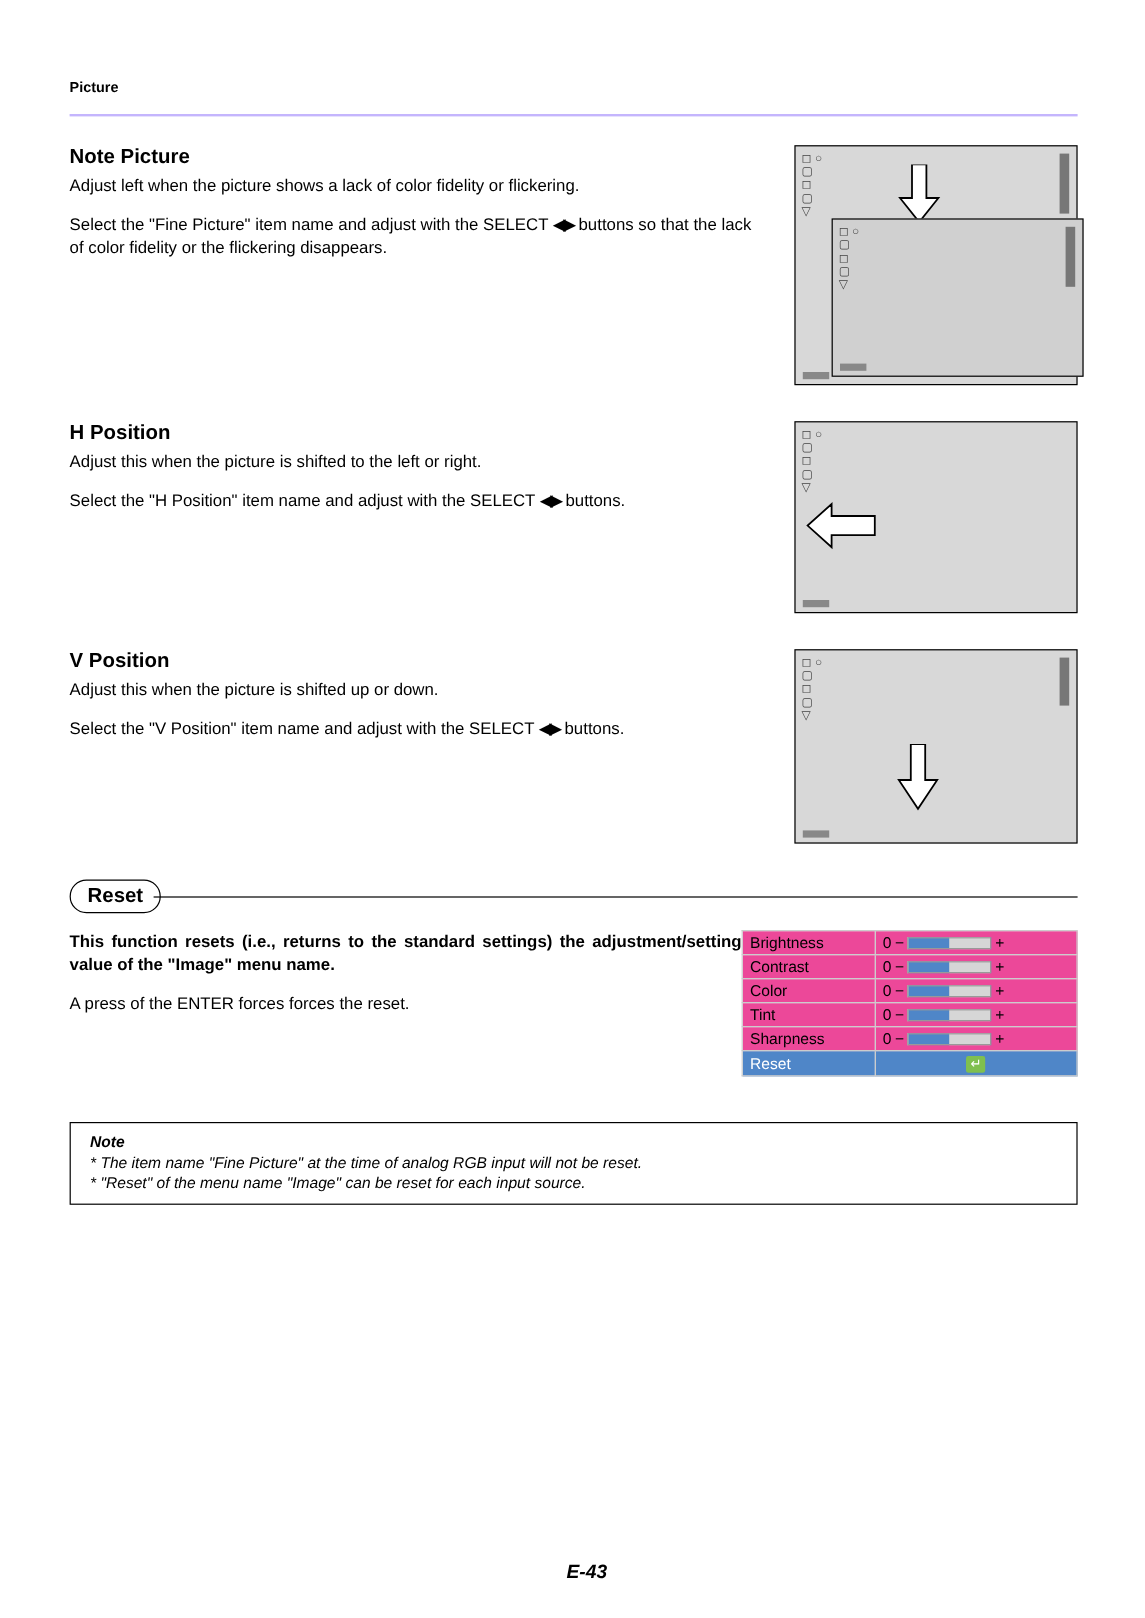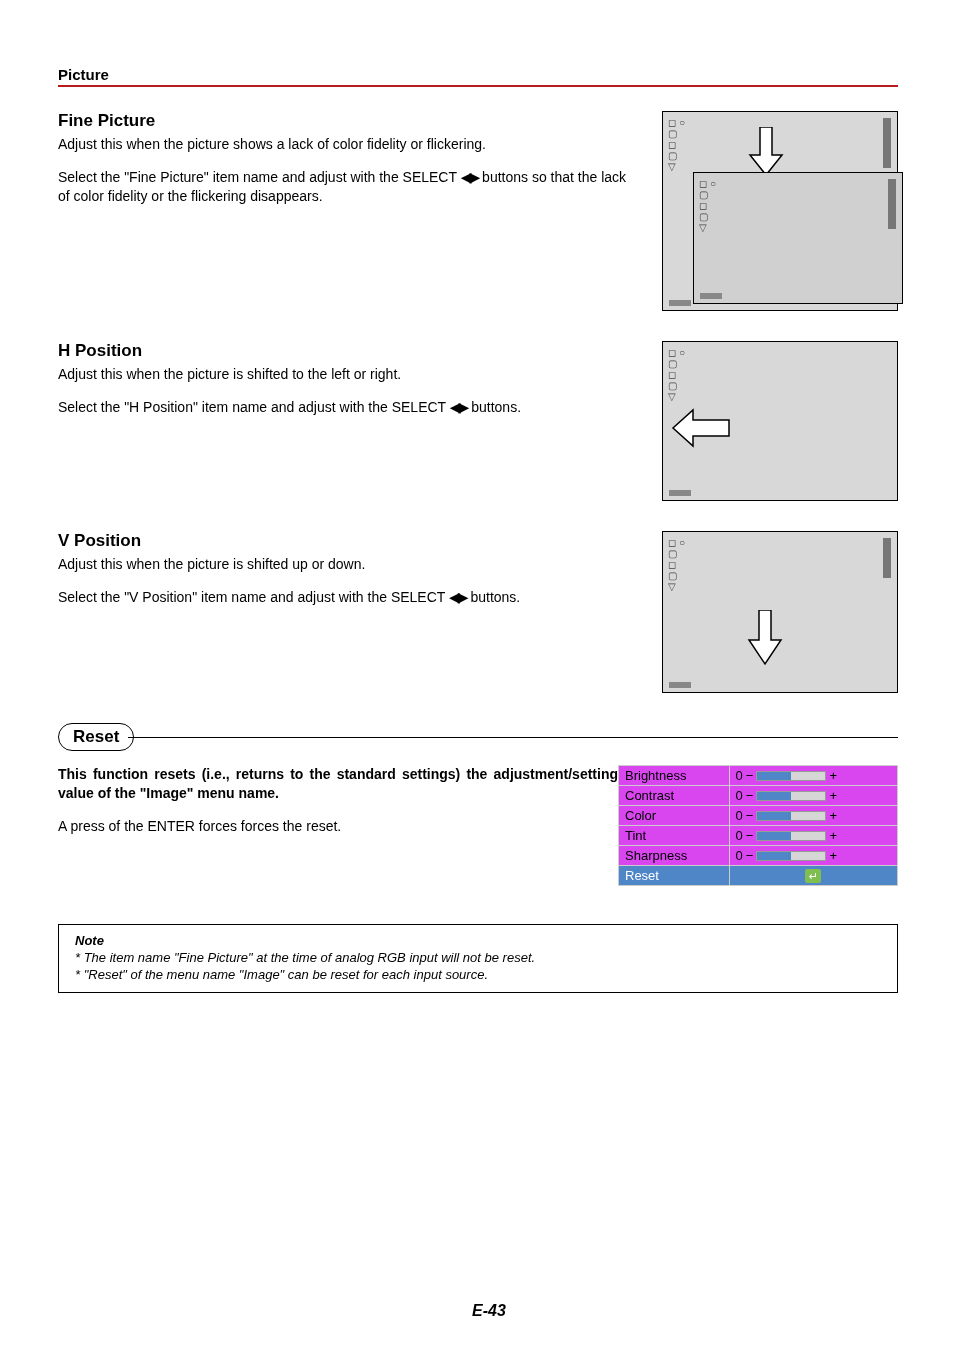--- a/index.html
+++ b/index.html
@@ -1,36 +1,36 @@
 <!DOCTYPE html>
 <html><head>
 <meta charset="utf-8">
 <style>
   html,body{margin:0;padding:0;background:#fff;font-family:Arial,Helvetica,sans-serif;color:#000}
   .page{width:954px;height:1348px;position:relative;box-sizing:border-box;padding:66px 56px 30px 58px}
-  .top-label{font-weight:bold;font-size:15px;border-bottom:2px solid #b91c1c;padding-bottom:2px;margin-bottom:24px}
+  .top-label{font-weight:bold;font-size:12px;border-bottom:2px solid #c4b5fd;padding-bottom:15px;margin-bottom:24px}
   .two-col{display:flex;align-items:flex-start;gap:28px;margin-bottom:30px}
   .left{flex:1}
   .right{width:236px;flex:none}
   h2.sec{font-weight:bold;font-size:17px;margin:0 0 4px 0}
   .body{font-size:14px;line-height:1.35}
   .arrows{letter-spacing:-2px}
   .diagram{border:1.5px solid #000;background:#d8d8d8;width:236px;box-sizing:border-box;position:relative}
   .d-fine{height:200px}
   .d-h{height:160px}
   .d-v{height:162px}
   .reset-block{margin-top:2px}
   .reset-head{display:flex;align-items:center;margin-bottom:14px}
   .reset-pill{border:1.5px solid #000;border-radius:14px;padding:3px 14px;font-weight:bold;font-size:17px;background:#fff}
   .reset-line{flex:1;border-top:1.5px solid #000;margin-left:-6px}
   .reset-row{display:flex;align-items:flex-start}
   .reset-left{flex:1}
   .reset-right{width:280px;flex:none;border:0px solid #999}
   .tbl{border:1px solid #bbb;font-size:13px;width:100%;border-collapse:collapse}
-  .tbl td{border:1px solid #ccc;padding:2px 6px;background:#d946ef}
+  .tbl td{border:1px solid #ccc;padding:2px 6px;background:#ec4899}
   .tbl tr.sel td{background:#4f86c8;color:#fff}
   .slider{display:flex;align-items:center;gap:3px}
   .bar{display:inline-block;width:68px;height:8px;background:linear-gradient(to right,#4f86c8 0%,#4f86c8 50%,#d6d6d6 50%,#d6d6d6 100%);border:1px solid #999}
   .note-box{border:1px solid #000;padding:8px 16px;margin-top:38px;font-size:13px}
   .note-box .nt{font-style:italic;font-weight:bold;margin-bottom:2px}
   .note-box .li{font-style:italic;line-height:1.3;padding-left:10px;text-indent:-10px}
   .pagenum{position:absolute;bottom:28px;left:12px;width:954px;text-align:center;font-weight:bold;font-style:italic;font-size:16px}
   .bold{font-weight:bold}
   .icon-strip{position:absolute;left:5px;top:5px;font-size:10px;line-height:1.1;color:#444}
   .icon-strip span{display:block}
@@ -38,22 +38,22 @@
 </style>
 </head>
 <body>
 
 <div class="page">
 
   <div class="top-label">Picture</div>
 
   <div class="two-col">
     <div class="left">
-      <h2 class="sec">Fine Picture</h2>
-      <div class="body">Adjust this when the picture shows a lack of color fidelity or flickering.</div>
+      <h2 class="sec">Note Picture</h2>
+      <div class="body">Adjust left when the picture shows a lack of color fidelity or flickering.</div>
       <div class="body" style="margin-top:14px">
         <span>Select the "Fine Picture" item name and adjust with the SELECT </span><span class="arrows">◀▶</span><span> buttons so that the lack of color fidelity or the flickering disappears.</span>
       </div>
     </div>
     <div class="right">
       <div class="diagram d-fine">
         <div class="icon-strip">
             <span>◻︎ ○</span>
             <span>▢</span>
             <span>◻︎</span>

